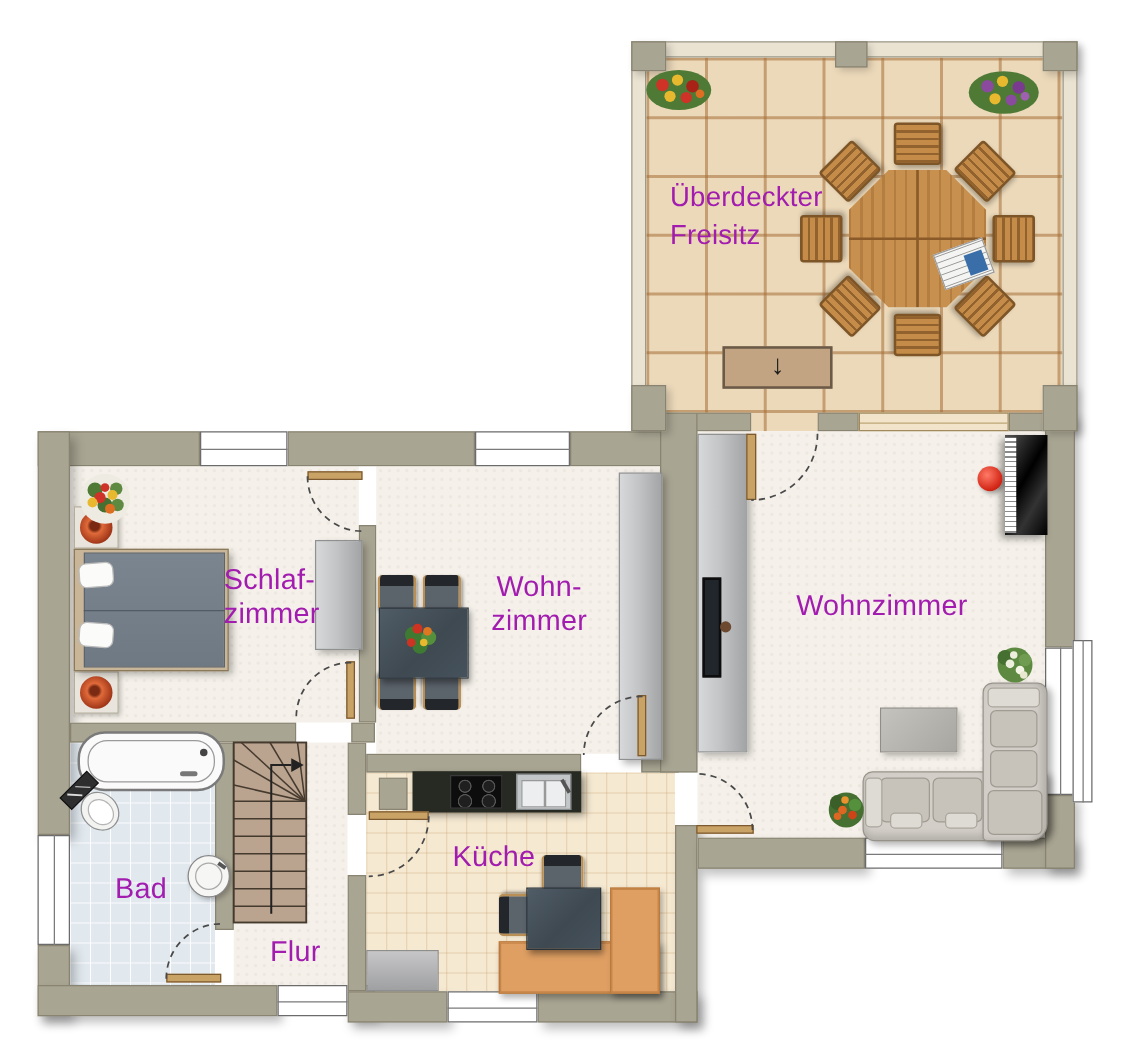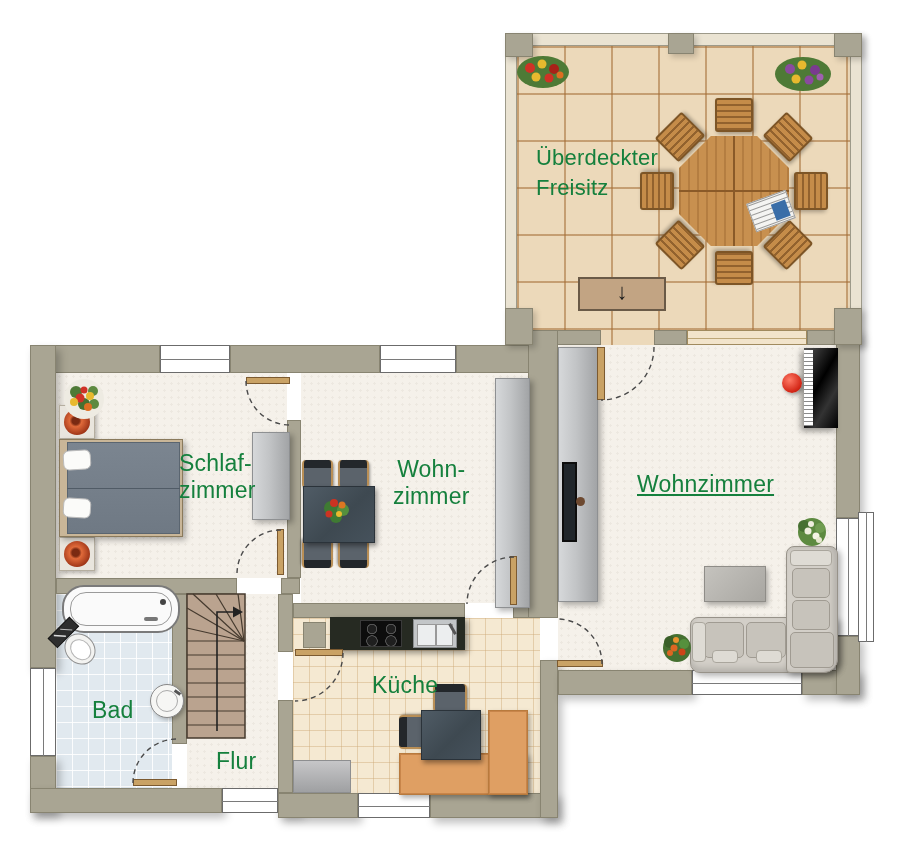--- a/index.html
+++ b/index.html
@@ -26,21 +26,21 @@
   .furn{position:absolute;z-index:30;}
   .doorleaf{position:absolute;background:#c9a265;border:1px solid #7c5a30;box-sizing:border-box;z-index:35;}
   .gray-unit{background:linear-gradient(90deg,#d6d8da 0%,#c2c4c6 45%,#a2a4a6 100%);border:1px solid #8e9092;box-shadow:3px 3px 6px rgba(0,0,0,.3);}
   .chair{position:absolute;background:linear-gradient(180deg,#23272b 0 30%,#5b636b 30%);border-left:2px solid #b98f56;border-right:2px solid #b98f56;border-radius:4px;box-shadow:1px 2px 3px rgba(0,0,0,.4);box-sizing:border-box;z-index:29;}
   .tbl{background:linear-gradient(135deg,#505c66,#3e4951 55%,#46525c);border:1px solid #2b333a;box-shadow:2px 3px 5px rgba(0,0,0,.4);}
   .tchair{position:absolute;width:38px;height:34px;background:#c58c49;border:2px solid #7d5526;border-radius:3px;background-image:repeating-linear-gradient(0deg,rgba(70,35,5,.4) 0 2px,transparent 2px 6px);box-shadow:2px 2px 4px rgba(0,0,0,.3);box-sizing:border-box;z-index:29;}
   .cushion{position:absolute;background:#c7c3bb;border:1px solid #a09b92;border-radius:5px;box-sizing:border-box;z-index:32;}
   .pad{position:absolute;background:#dedbd4;border:1px solid #aaa69d;border-radius:4px;box-sizing:border-box;z-index:33;}
   .bench{position:absolute;background:#df9f63;border:1px solid #b87a3d;box-shadow:inset 0 0 0 1px #c8854a,2px 3px 5px rgba(0,0,0,.3);box-sizing:border-box;z-index:28;}
   
-  .rlabel{position:absolute;z-index:50;font-size:23px;line-height:27px;white-space:pre-line;color:#15803d;letter-spacing:.2px;}
+  .rlabel{position:absolute;z-index:50;font-size:23px;line-height:27px;white-space:pre-line;color:#a21caf;letter-spacing:.2px;}
   #svg-overlay{position:absolute;left:0;top:0;z-index:40;pointer-events:none;}
   .arrow-down{position:absolute;z-index:31;font-size:22px;font-weight:bold;color:#1c1c1c;}
 </style>
 </head>
 <body>
 
 <div id="plan">
 
   <div class="terrtiles" style="left:517px;top:46px;width:333px;height:299px;"></div>
   <div class="band" style="left:505px;top:33px;width:12px;height:312px;"></div>
@@ -308,18 +308,18 @@
         <circle cx="820" cy="77" r="3.5" fill="#a060b0"></circle>
     </g>
   </svg>
 
   <div class="rlabel" style="left:536px;top:143px;font-size:22px;line-height:30px;">Überdeckter
 Freisitz</div>
   <div class="rlabel" style="left:179px;top:450px;">Schlaf-
 zimmer</div>
   <div class="rlabel" style="left:393px;top:456px;text-align:center;">Wohn-
 zimmer</div>
-  <div class="rlabel" style="left:637px;top:471px;text-decoration:underline;">Wohnzimmer</div>
+  <div class="rlabel" style="left:637px;top:471px;">Wohnzimmer</div>
   <div class="rlabel" style="left:92px;top:697px;">Bad</div>
-  <div class="rlabel" style="left:372px;top:672px;text-align:center;">Küche</div>
+  <div class="rlabel" style="left:362px;top:672px;text-align:center;">Küche</div>
   <div class="rlabel" style="left:216px;top:748px;">Flur</div>
 
 </div>
 
 </body></html>

